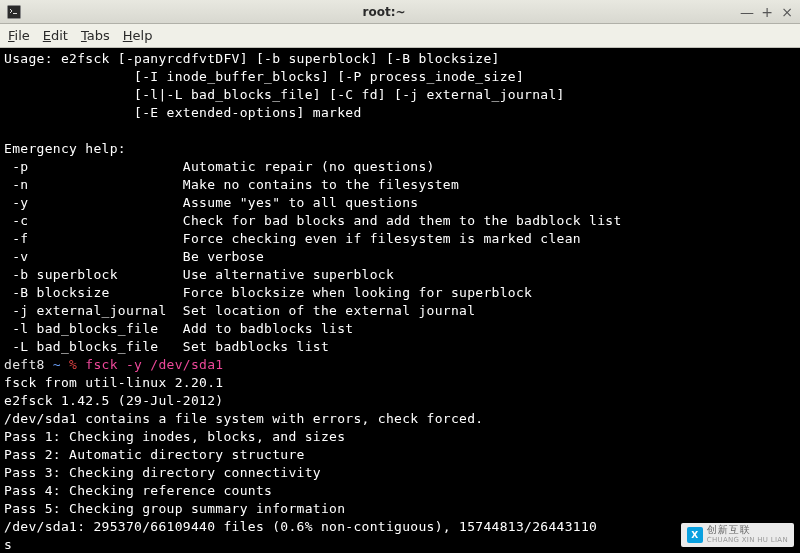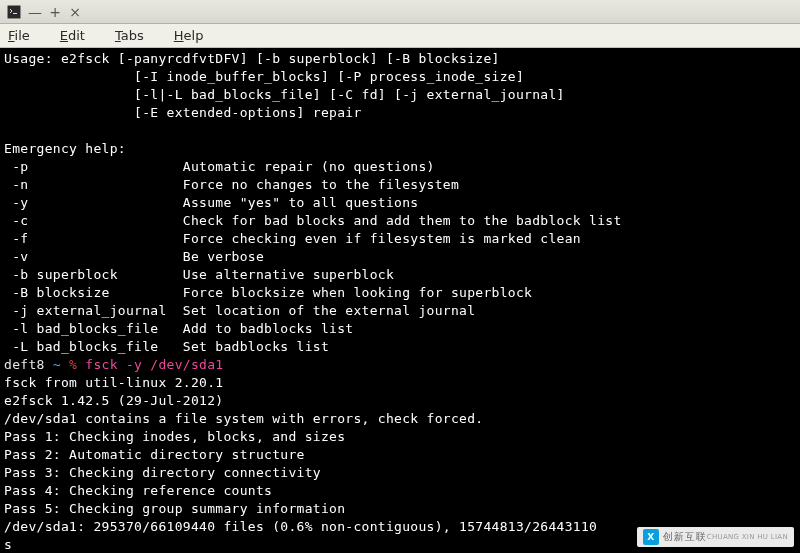--- a/index.html
+++ b/index.html
@@ -44,21 +44,21 @@
       width: 14px;
       text-align: center;
       cursor: pointer;
     }
     .menubar {
       height: 24px;
       background: #f0f0e8;
       display: flex;
       align-items: center;
       padding: 0 8px;
-      gap: 30px;
+      gap: 13px;
       font-size: 13px;
       color: #2a2a2a;
       border-bottom: 1px solid #c0c0b8;
     }
     .menubar .menu-item {
       cursor: pointer;
     }
     .menubar .menu-item .accel {
       text-decoration: underline;
     }
@@ -97,59 +97,60 @@
       border-radius: 2px;
       display: inline-flex;
       align-items: center;
       justify-content: center;
       color: #fff;
       font-weight: bold;
       font-size: 9px;
     }
     .watermark .wm-text {
       display: flex;
-      flex-direction: row;
+      flex-direction: column;
       line-height: 10px;
     }
     .watermark .wm-text .cn { letter-spacing: 1px; }
     .watermark .wm-text .en { font-size: 7px; color: #999; letter-spacing: 0.3px; }
   </style>
 </head>
 <body>
 
 <div class="titlebar">
   <span class="icon">
     <svg width="14" height="14" viewBox="0 0 14 14">
         <rect x="0.5" y="0.5" width="13" height="13" rx="1" fill="#2a2a2a" stroke="#888"></rect>
         <path d="M3 4 L5 6 L3 8" stroke="#ddd" stroke-width="1" fill="none"></path>
         <line x1="6" y1="8.5" x2="10" y2="8.5" stroke="#ddd" stroke-width="1"></line>
       </svg>
   </span>
+  <span class="title">root:~</span>
   <span class="controls">
     <span>—</span>
     <span>+</span>
     <span>×</span>
   </span>
 </div>
 
 <div class="menubar">
   <span class="menu-item"><span class="accel">F</span><span>ile</span></span>
   <span class="menu-item"><span class="accel">E</span><span>dit</span></span>
   <span class="menu-item"><span class="accel">T</span><span>abs</span></span>
   <span class="menu-item"><span class="accel">H</span><span>elp</span></span>
 </div>
 
 <div class="terminal"><span>Usage: e2fsck [-panyrcdfvtDFV] [-b superblock] [-B blocksize]</span>
 <span>                [-I inode_buffer_blocks] [-P process_inode_size]</span>
 <span>                [-l|-L bad_blocks_file] [-C fd] [-j external_journal]</span>
-<span>                [-E extended-options] repair</span>
+<span>                [-E extended-options] marked</span>
 <span></span>
 <span>Emergency help:</span>
 <span> -p                   Automatic repair (no questions)</span>
-<span> -n                   Force no changes to the filesystem</span>
+<span> -n                   Make no contains to the filesystem</span>
 <span> -y                   Assume "yes" to all questions</span>
 <span> -c                   Check for bad blocks and add them to the badblock list</span>
 <span> -f                   Force checking even if filesystem is marked clean</span>
 <span> -v                   Be verbose</span>
 <span> -b superblock        Use alternative superblock</span>
 <span> -B blocksize         Force blocksize when looking for superblock</span>
 <span> -j external_journal  Set location of the external journal</span>
 <span> -l bad_blocks_file   Add to badblocks list</span>
 <span> -L bad_blocks_file   Set badblocks list</span>
 <span class="prompt-host">deft8</span> <span class="prompt-tilde">~</span> <span class="prompt-sym">%</span> <span class="cmd">fsck -y /dev/sda1</span>

